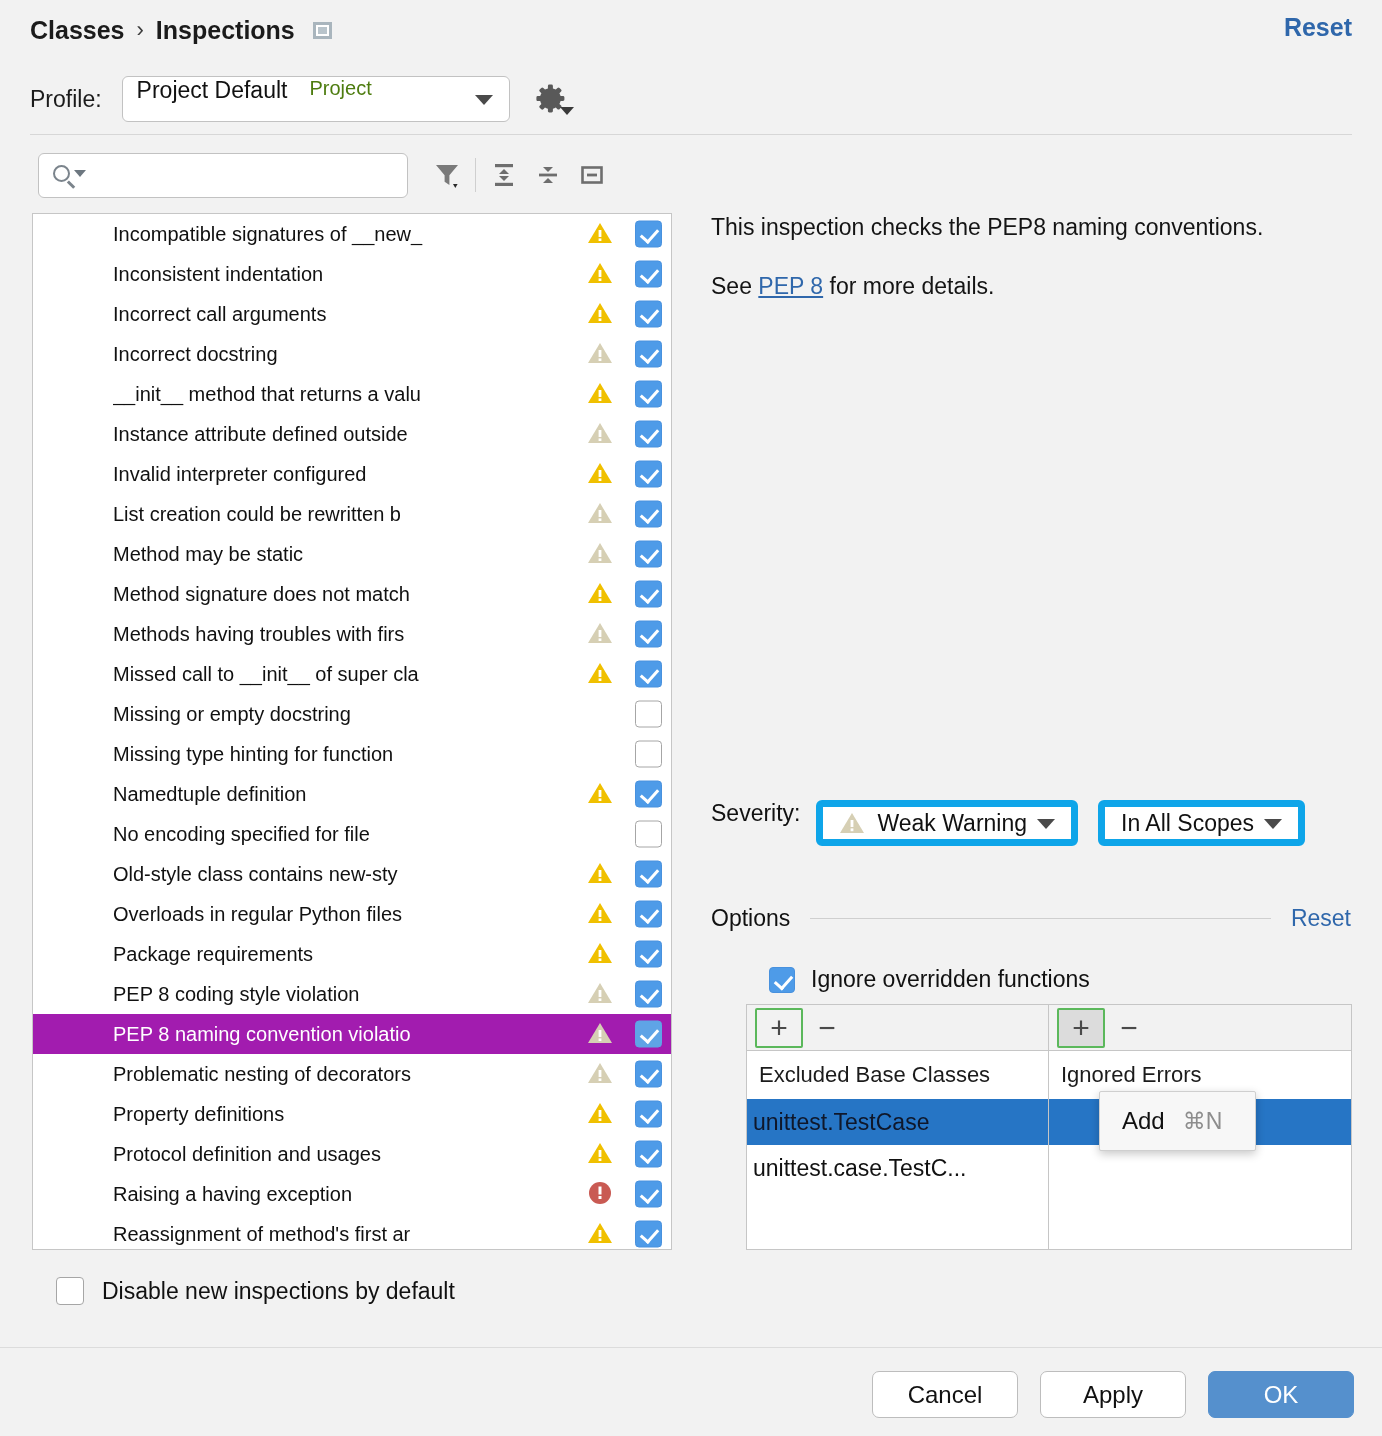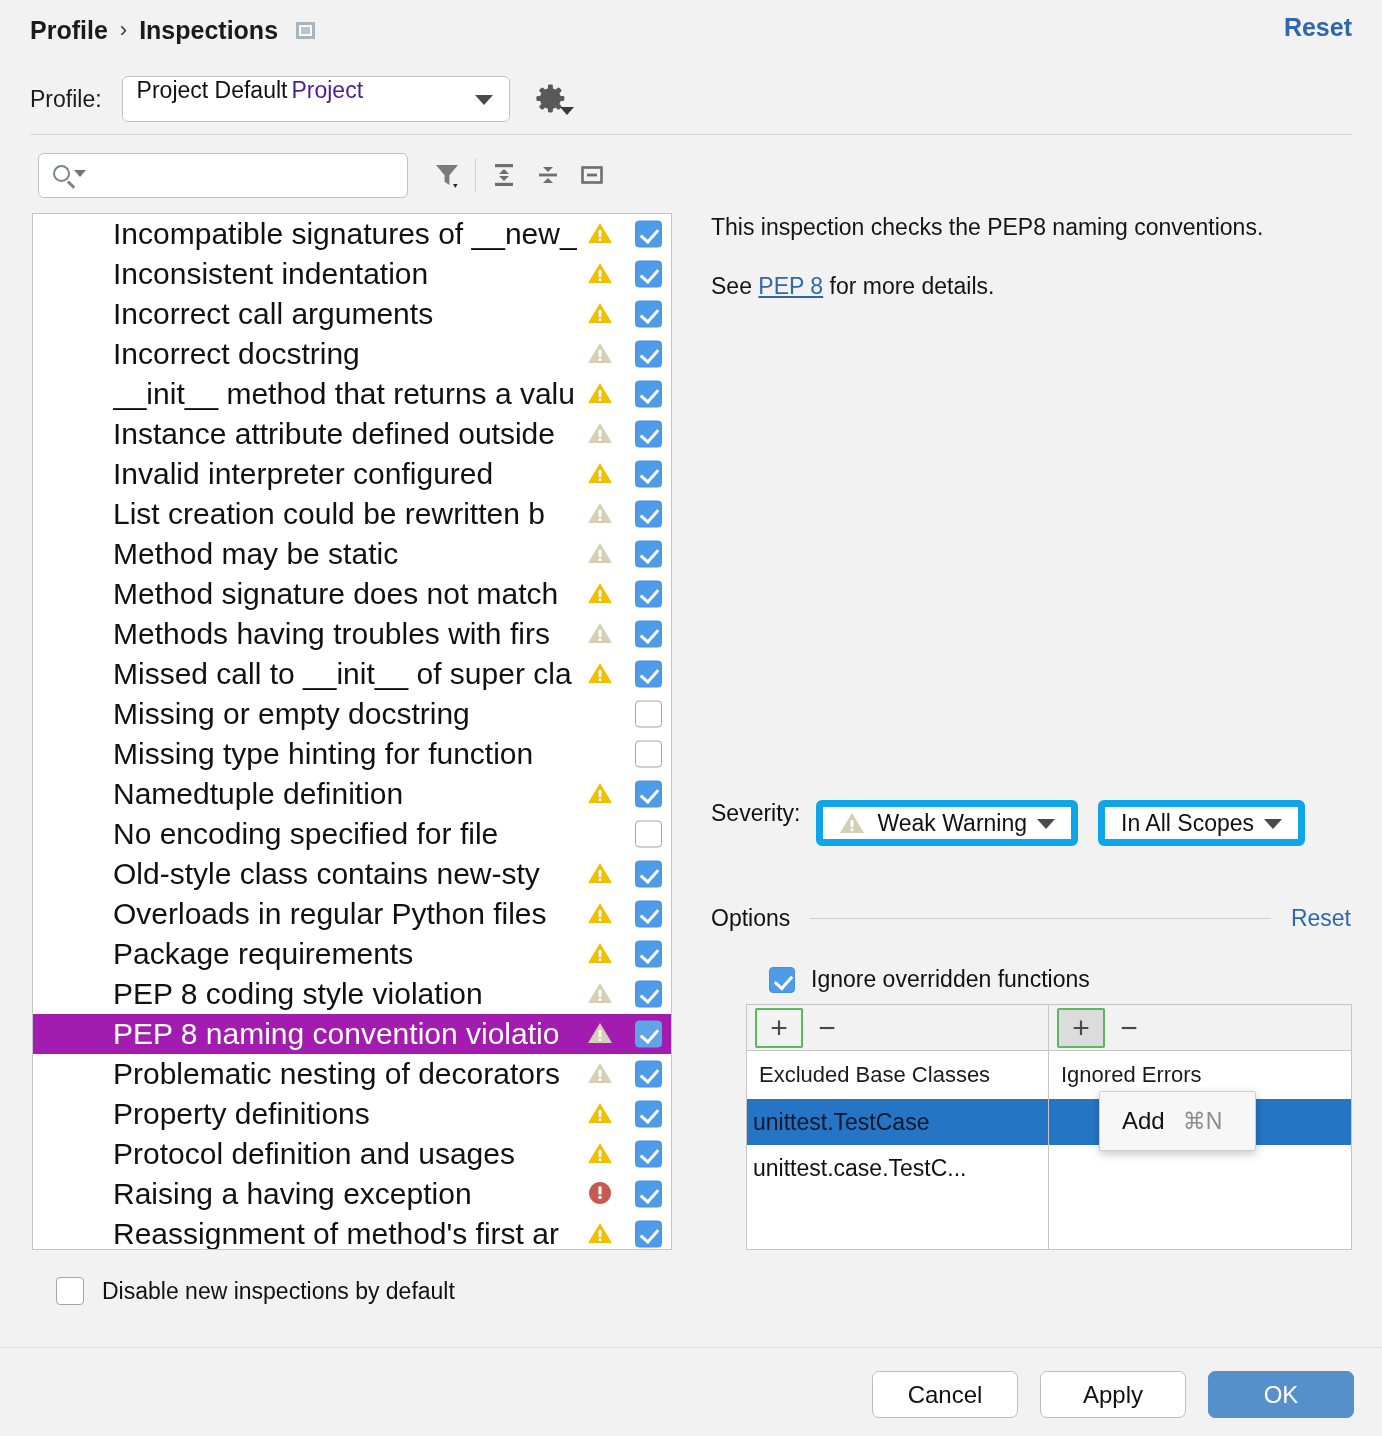--- a/index.html
+++ b/index.html
@@ -30,21 +30,21 @@
 
   
   .profile-row{ position:absolute; left:30px; top:76px; display:flex; align-items:center; }
   .profile-label{ font-size:23px; color:#1b1b1b; margin-right:20px; }
   .profile-combo{
     width:388px; height:46px; background:#fff; border:1px solid #c2c2c2;
     border-radius:6px; display:flex; padding:0 14px;
     position:relative; cursor:pointer;
   }
   .profile-name{ font-size:23px; color:#111; }
-  .profile-sub{ font-size:23px; color:#4c1d95; margin-left:4px; }
+  .profile-sub{ font-size:20px; color:#4d7c0f; margin-left:22px; }
   .combo-arrow{
     position:absolute; right:16px; top:50%; margin-top:-4px;
     width:0;height:0;border-left:9px solid transparent;border-right:9px solid transparent;
     border-top:10px solid #4a4a4a;
   }
   .gear-wrap{ margin-left:24px; position:relative; width:40px;height:40px; cursor:pointer;}
   .gear-wrap svg{ position:absolute; left:0; top:2px; }
   .gear-arrow{
     position:absolute; right:0px; bottom:4px;
     width:0;height:0;border-left:7px solid transparent;border-right:7px solid transparent;
@@ -86,21 +86,21 @@
   .list-panel{
     position:absolute; left:32px; top:213px; width:640px; height:1037px;
     background:#fff; border:1px solid #c6c6c6;
   }
   .list-scroll{ width:100%; height:100%; overflow:hidden; }
   .row{
     height:40px; display:flex; align-items:center; position:relative;
     padding-left:80px; cursor:pointer;
   }
   .row .lbl{
-    font-size:30px; color:#111; white-space:nowrap; overflow:hidden;
+    font-size:20px; color:#111; white-space:nowrap; overflow:hidden;
     position:absolute; left:80px; top:50%; transform:translateY(-50%);
     width:470px;
   }
   .row.selected{ background:#a21caf; }
   .row.selected .lbl{ color:#fff; }
   .sev-slot{ position:absolute; left:554px; top:50%; transform:translateY(-50%);
              width:30px; height:26px; }
   .cb-slot{ position:absolute; left:602px; top:50%; transform:translateY(-50%); }
 
   
@@ -187,21 +187,21 @@
     font-family:"Liberation Sans", sans-serif;
   }
   .btn.sec{ background:#fff; border:1px solid #bdbdbd; color:#111; }
   .btn.pri{ background:#5590cd; border:1px solid #5590cd; color:#fff; margin-left:22px; }
   .btn + .btn.sec{ margin-left:22px; }
 </style>
 </head>
 <body>
 
 <div class="breadcrumb-bar">
-  <span class="crumb" style="margin-left:30px">Profile</span>
+  <span class="crumb" style="margin-left:30px">Classes</span>
   <span class="crumb-sep">›</span>
   <span class="crumb">Inspections</span>
   <span class="crumb-icon">
       <i></i>
     </span>
 </div>
 <div class="reset-top">Reset</div>
 
 <div class="profile-row">
   <span class="profile-label">Profile:</span>

